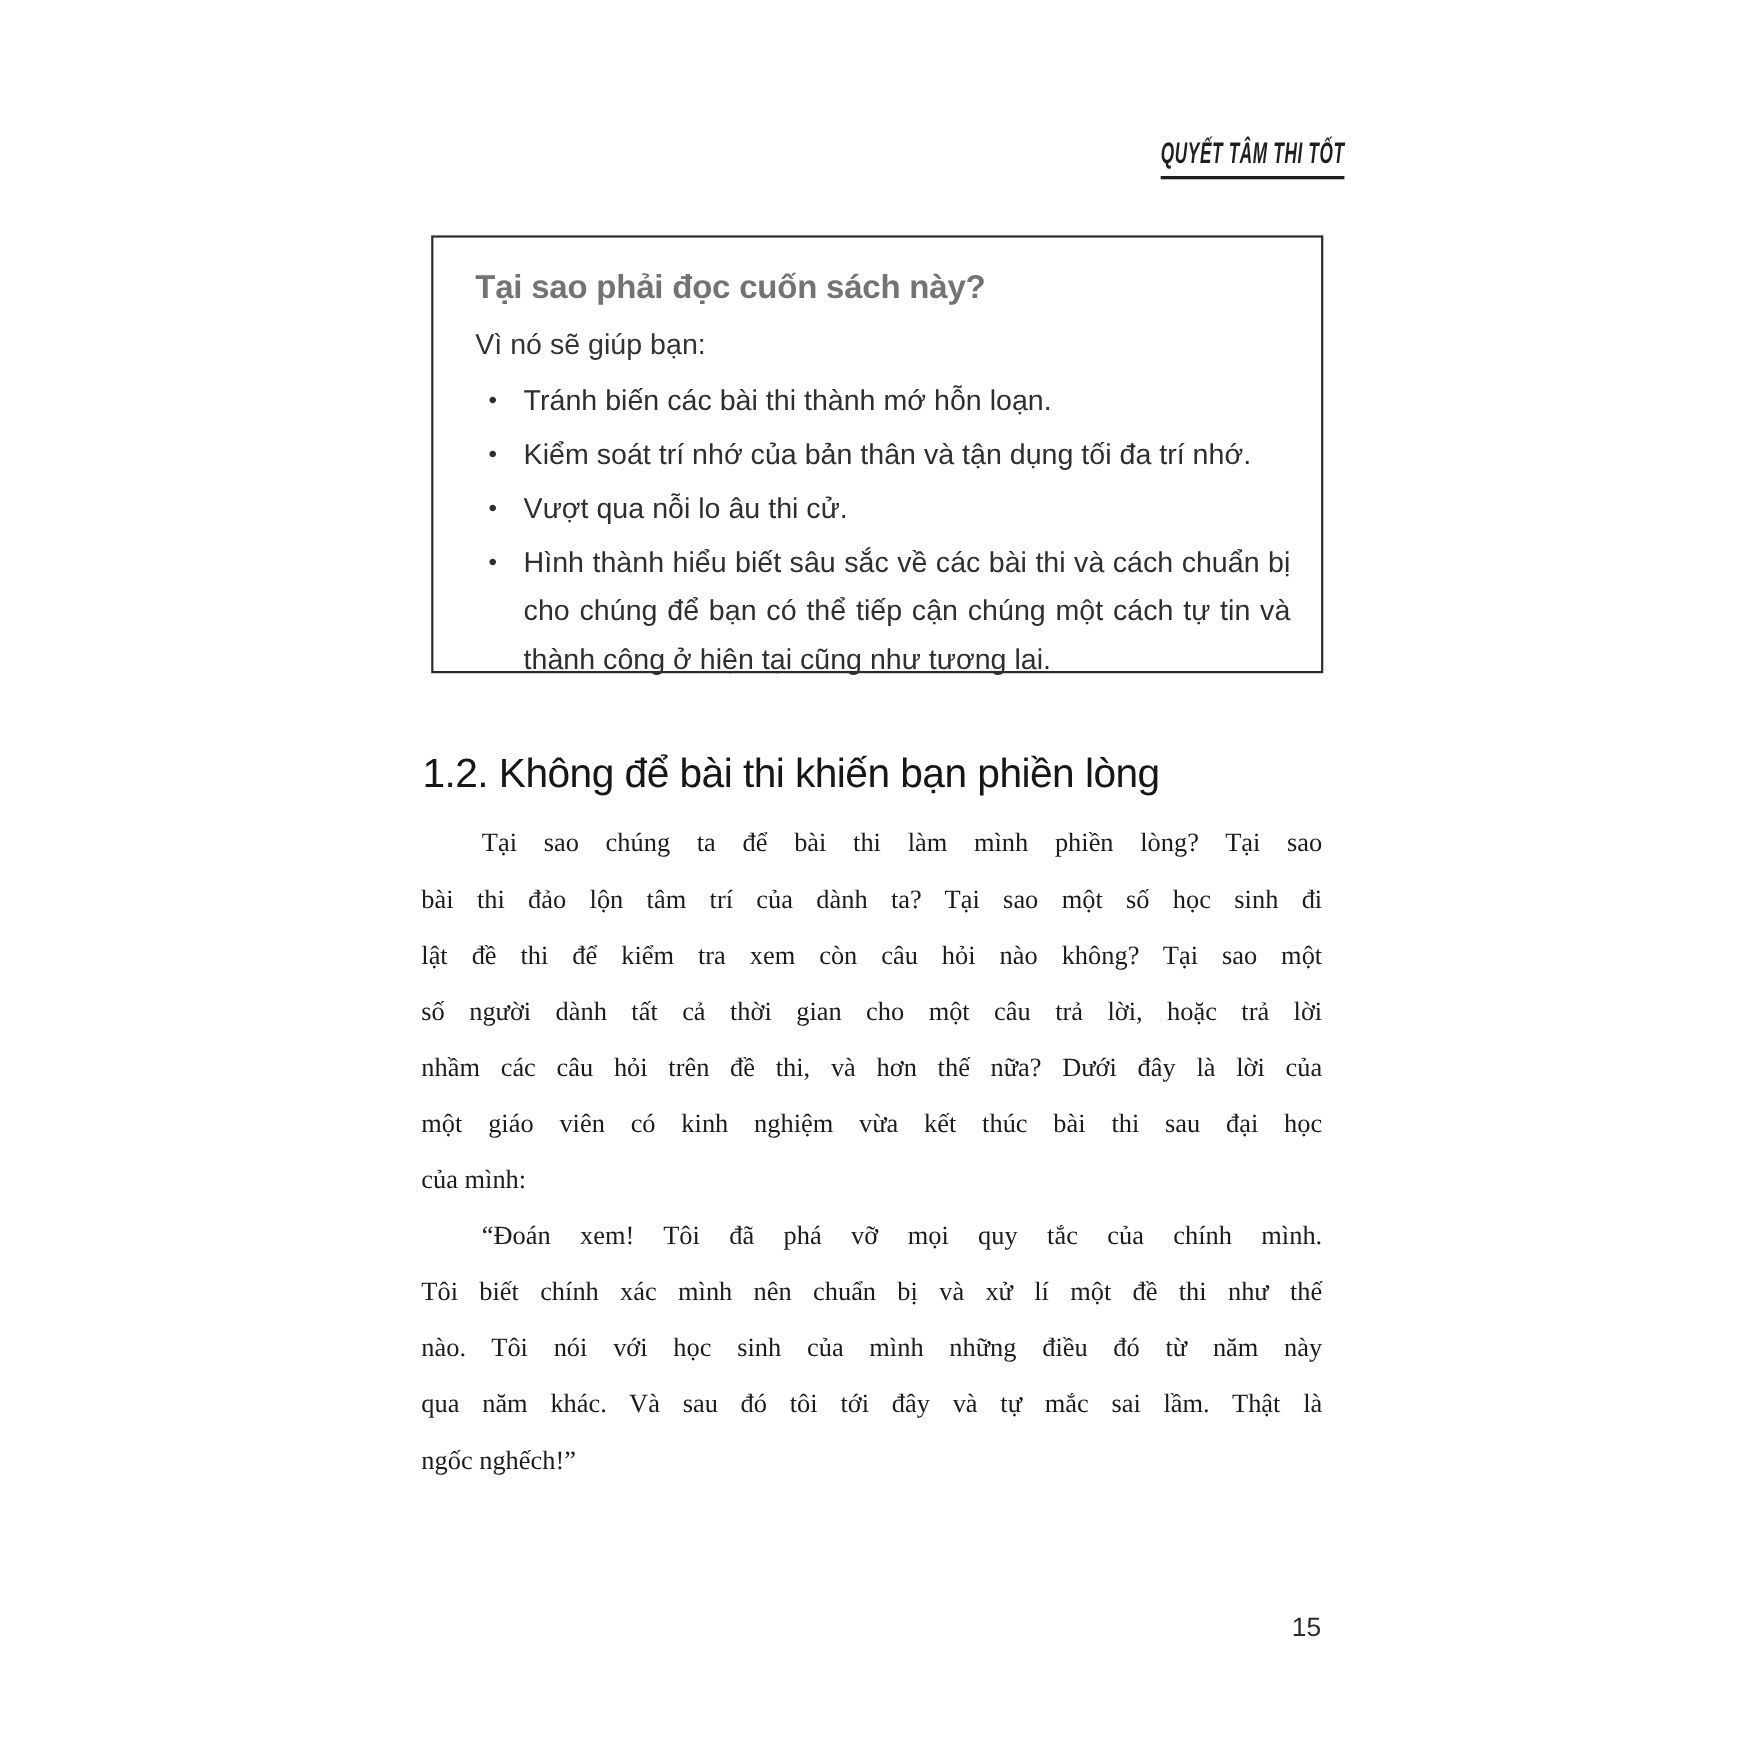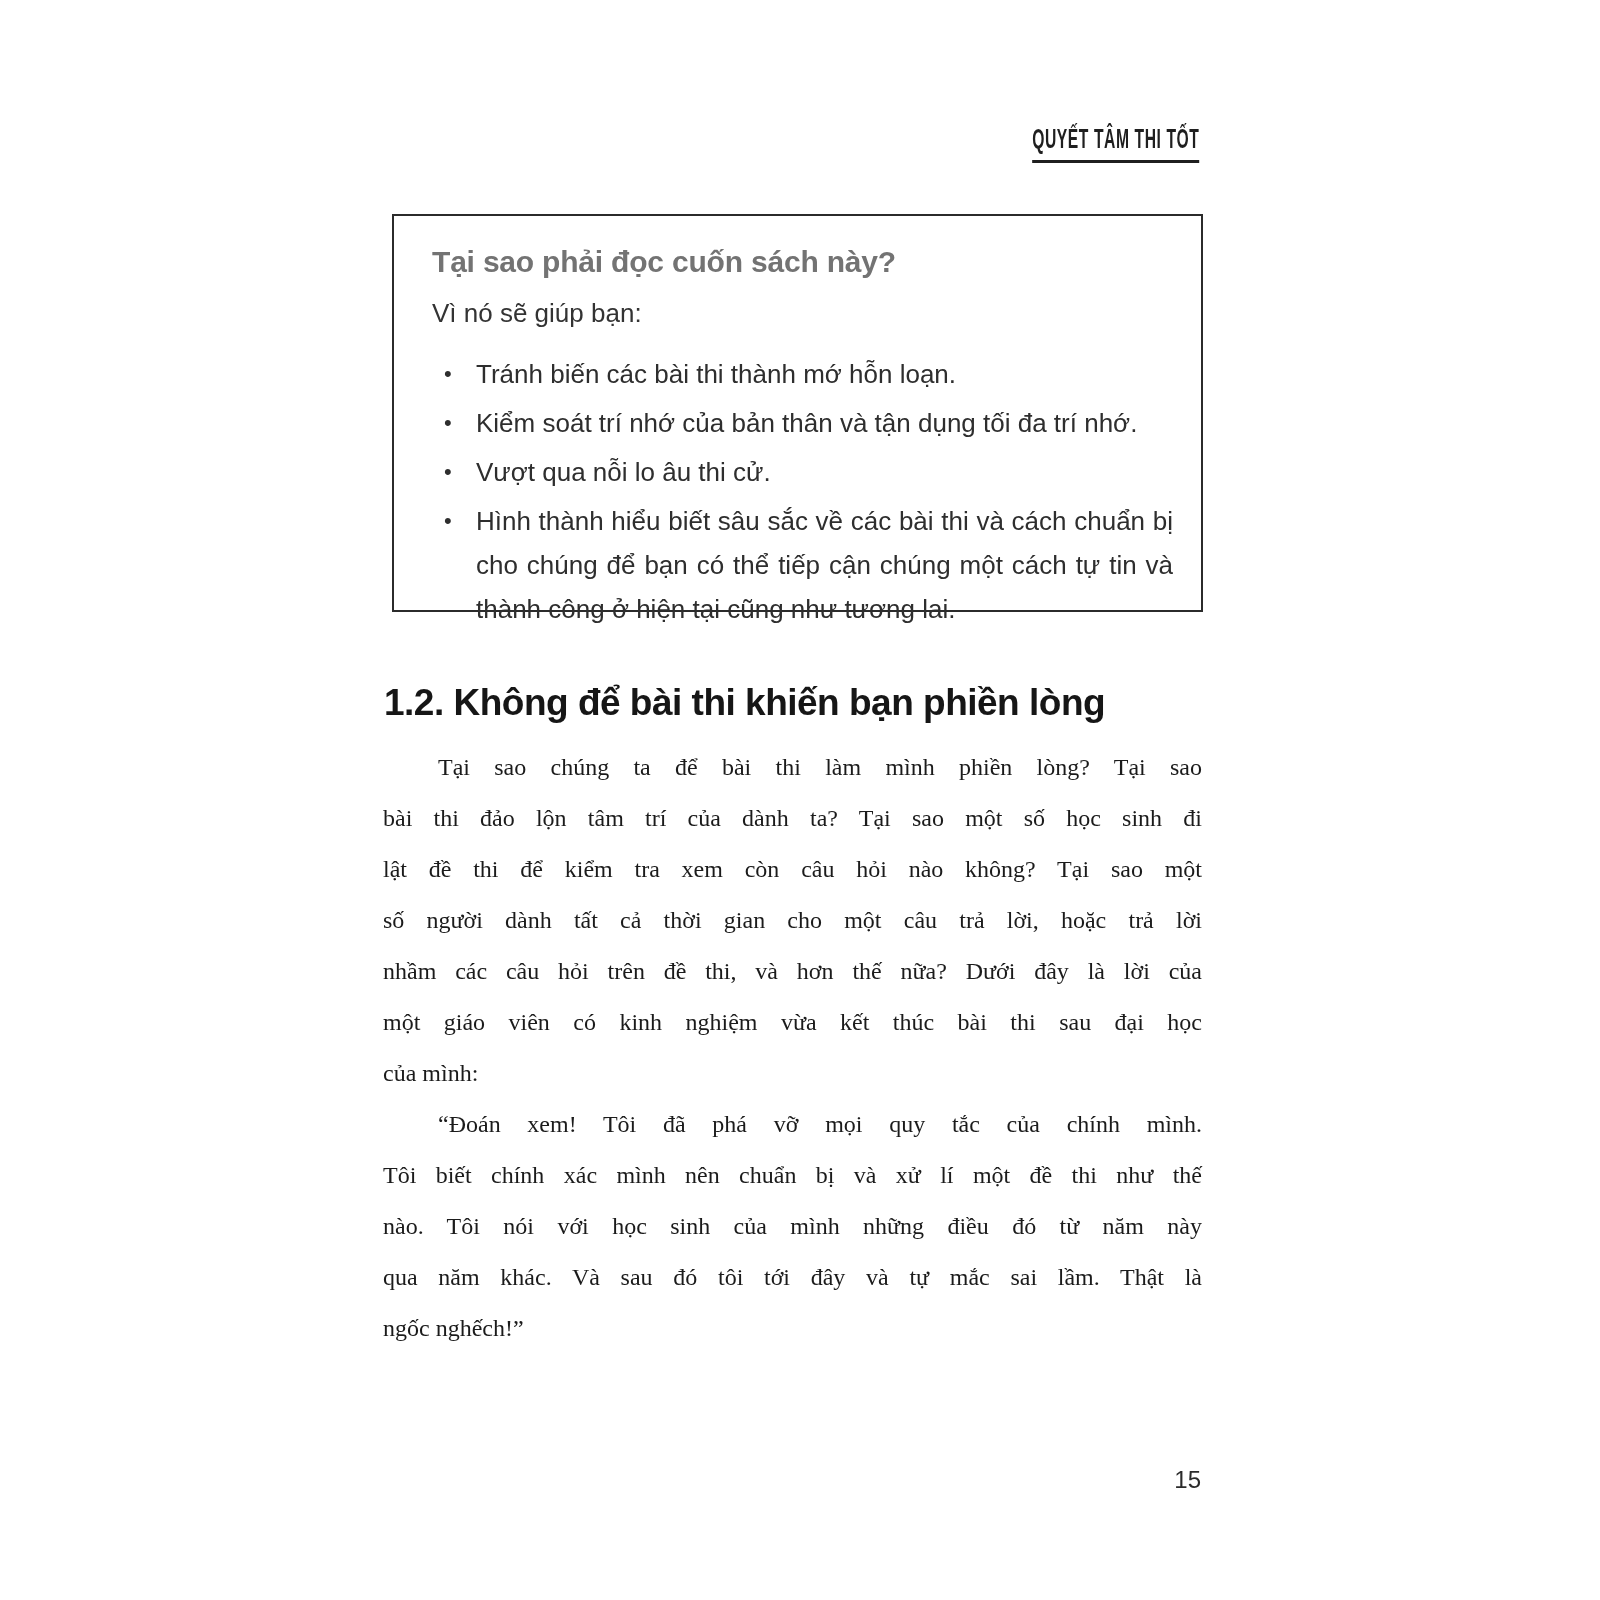--- a/index.html
+++ b/index.html
@@ -10,22 +10,23 @@
     height: 1600px;
     background: #ffffff;
     overflow: hidden;
     color: #1b1b1b;
   }
 
   
   .running-head {
     position: absolute;
     top: 124px;
-    right: 401px;
+    right: 378px;
     text-align: center;
+    font-style: italic;
   }
   .running-head-text {
     display: inline-block;
     font-family: "Liberation Sans", "DejaVu Sans", sans-serif;
     font-weight: bold;
     font-size: 27px;
     letter-spacing: 1px;
     color: #1f1f1f;
     border-bottom: 3px solid #1f1f1f;
     padding-bottom: 5px;
@@ -51,21 +52,21 @@
     line-height: 40px;
     font-weight: bold;
     color: #737373;
     margin-bottom: 12px;
     letter-spacing: -0.2px;
   }
   .box-intro {
     font-size: 26px;
     line-height: 38px;
     color: #333333;
-    margin-bottom: 20px;
+    margin-bottom: 10px;
   }
   .bullet {
     display: flex;
     margin-bottom: 5px;
     color: #2e2e2e;
   }
   .bullet-marker {
     flex: 0 0 44px;
     padding-left: 12px;
     font-size: 22px;
@@ -81,21 +82,21 @@
     color: #2e2e2e;
   }
 
   
   .section-heading {
     position: absolute;
     left: 384px;
     top: 682px;
     width: 820px;
     font-family: "Liberation Sans", "DejaVu Sans", sans-serif;
-    font-weight: bold;
+    font-weight: normal;
     font-size: 37px;
     letter-spacing: -0.5px;
     color: #161616;
     white-space: nowrap;
   }
 
   
   .body-text {
     position: absolute;
     left: 383px;

